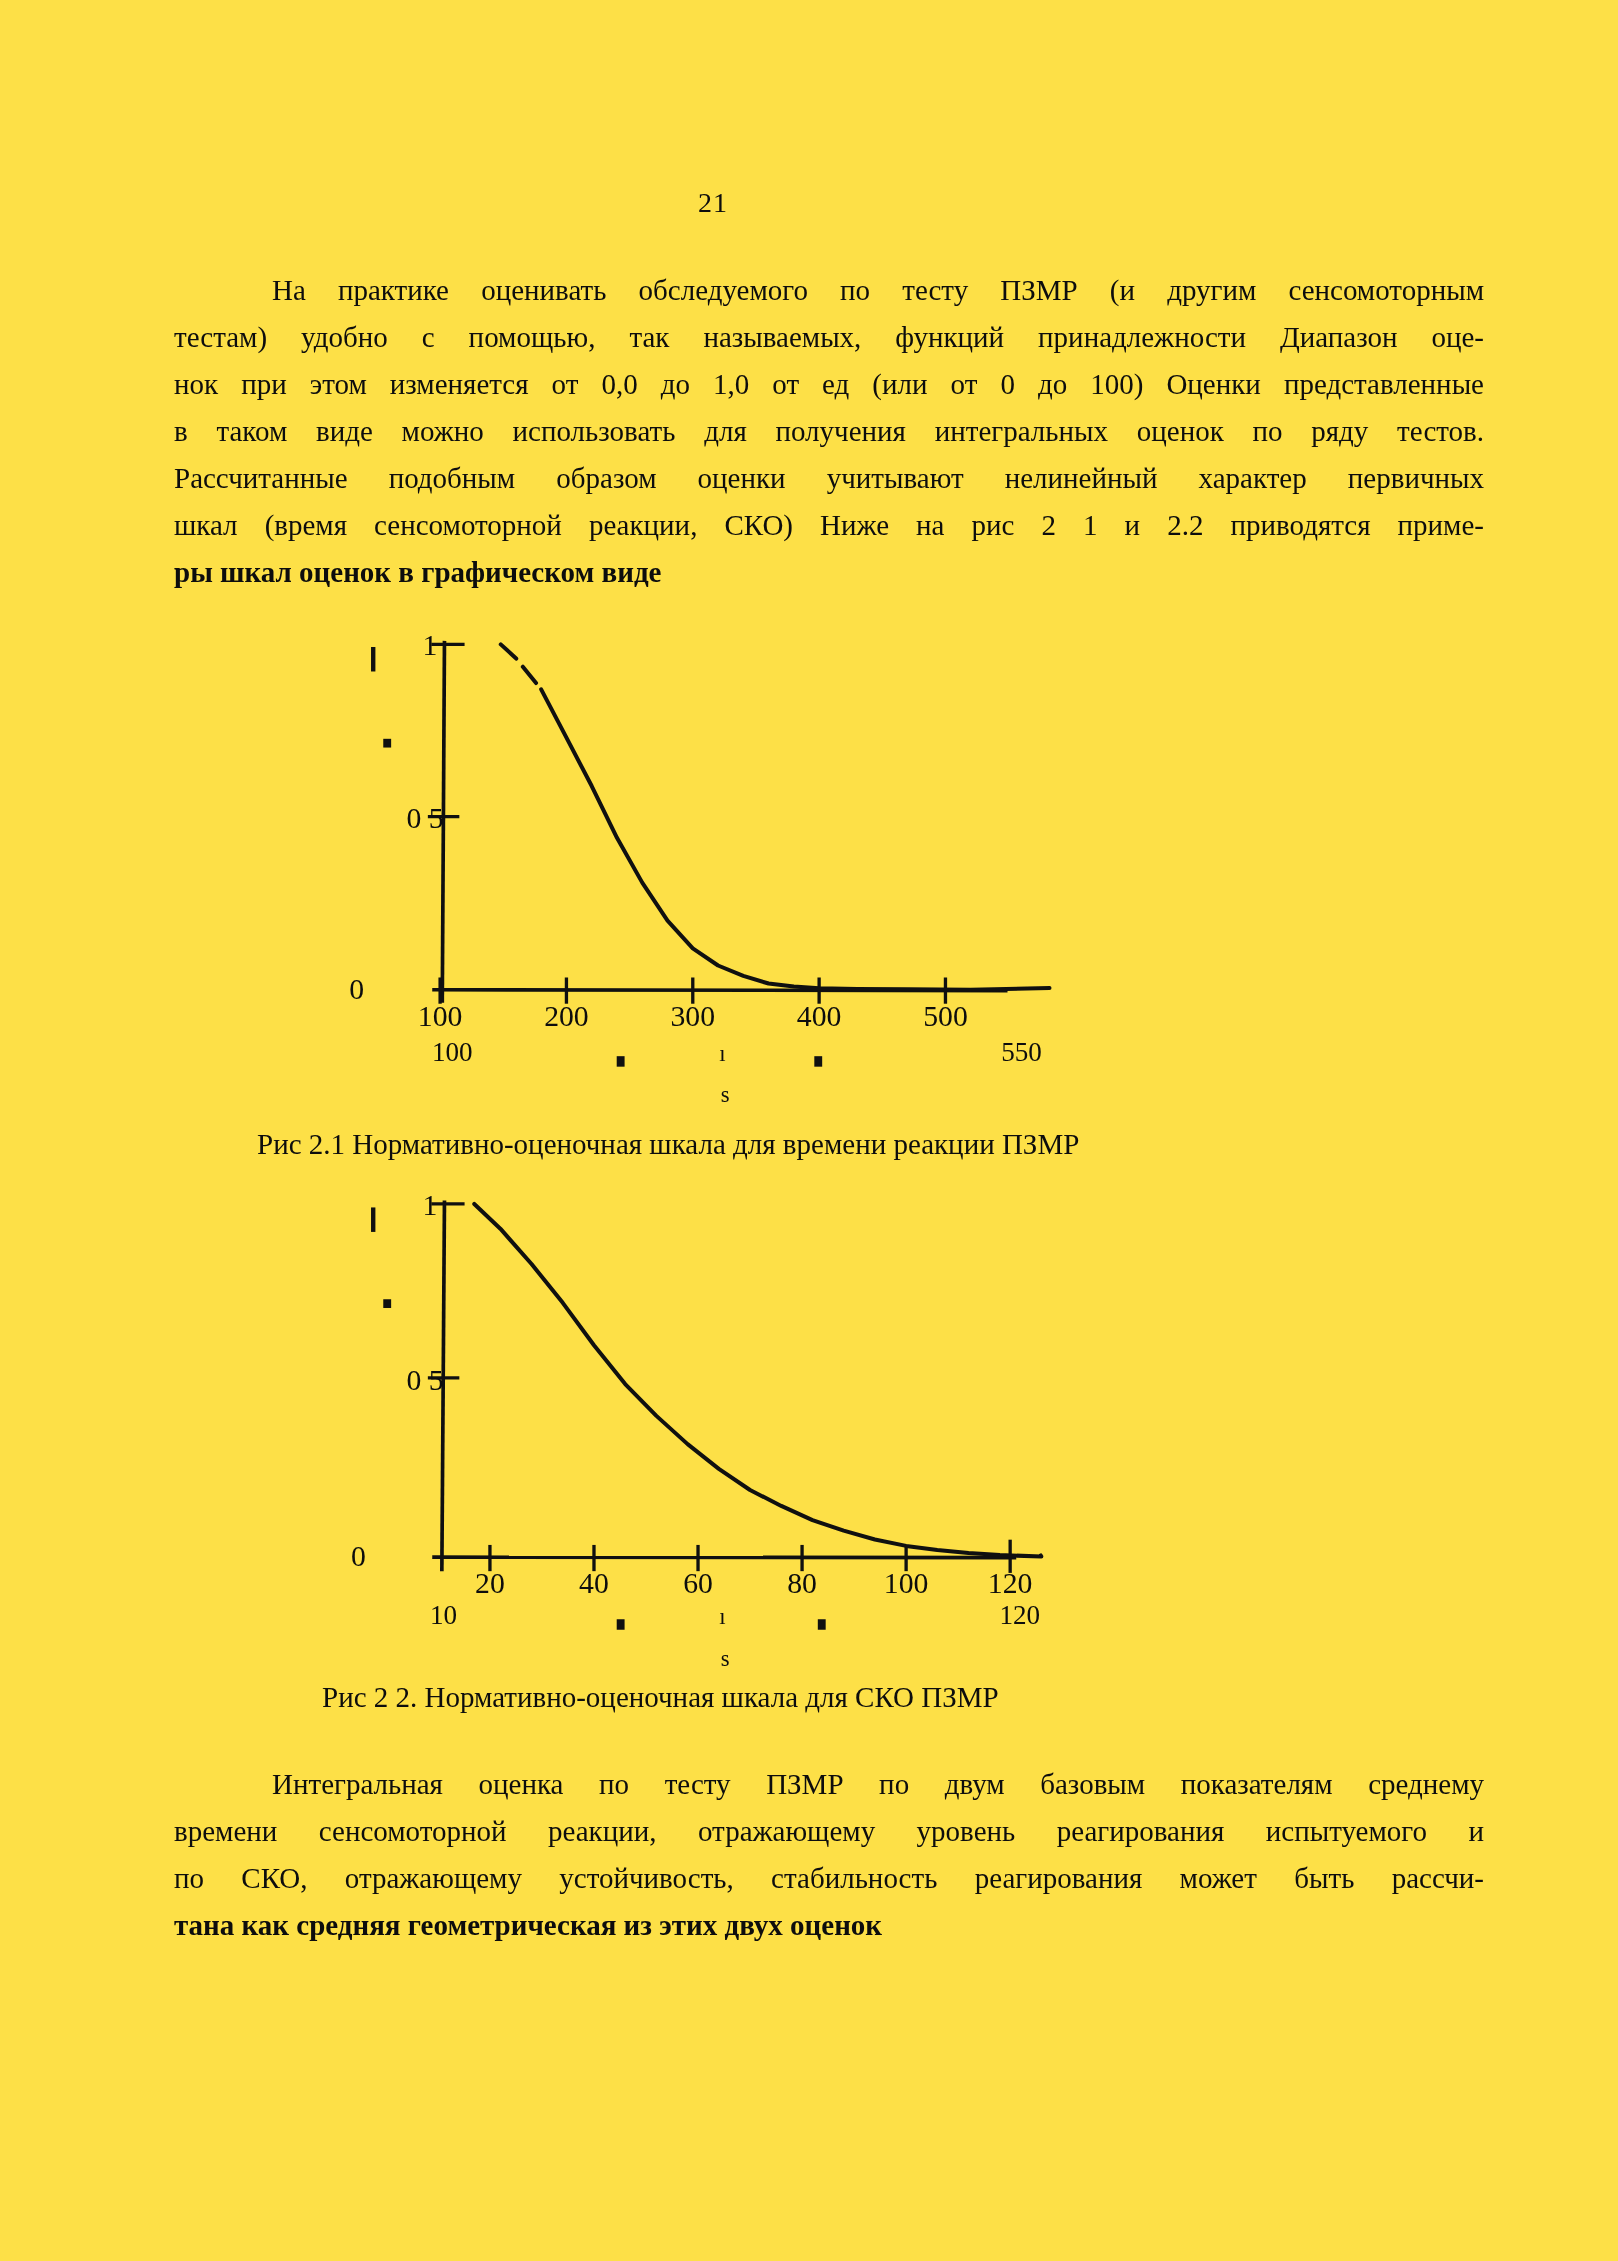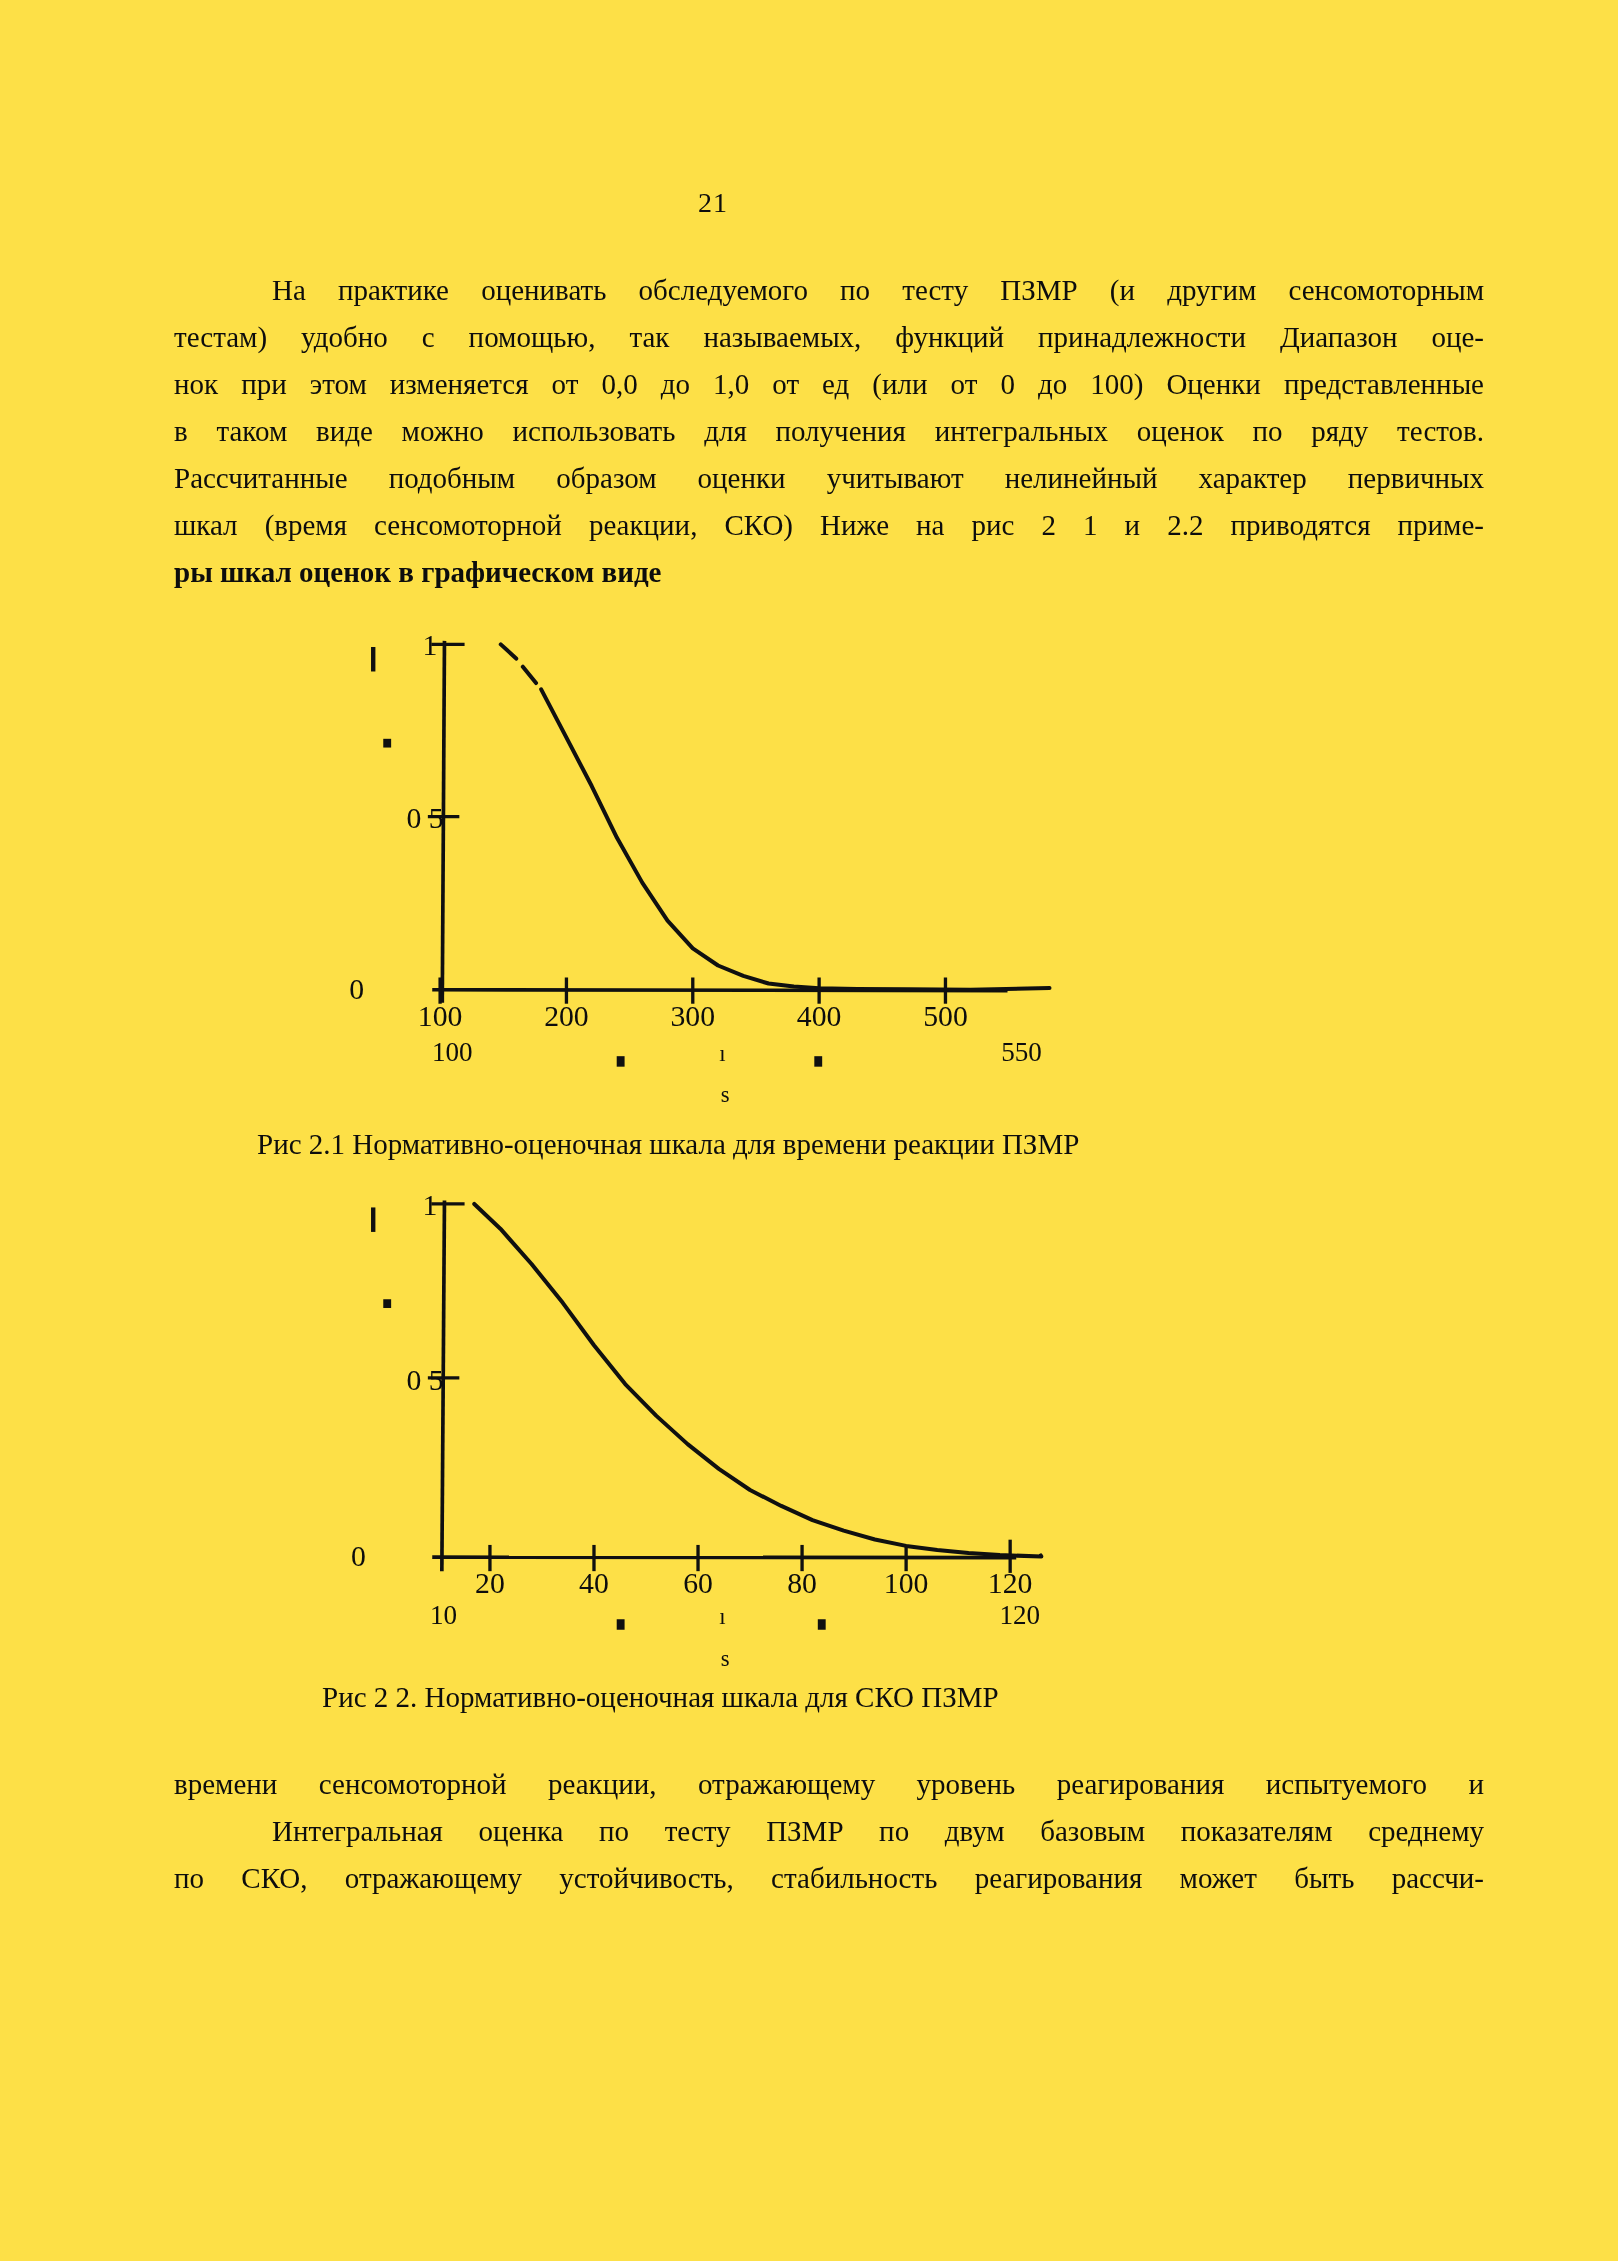--- a/index.html
+++ b/index.html
@@ -128,19 +128,20 @@
         <rect x="424" y="1381" width="5" height="28" class="mark"></rect>
         <rect x="438" y="1486" width="9" height="10" class="mark"></rect>
         <path d="M542.1,1377.0 L571.9,1405.3 L607.6,1445.7 L643.3,1490.1 L679.0,1538.6 L714.7,1583.0 L750.4,1619.4 L786.1,1651.7 L821.8,1680.0 L857.5,1704.2 L893.2,1722.4 L928.9,1738.6 L964.6,1750.7 L1000.3,1760.8 L1036.0,1768.1 L1071.7,1772.9 L1107.4,1776.2 L1143.1,1778.6 L1190.7,1780.2 L1190.0,1779.0" class="curve"></path>
       </g>
   </svg>
 
   <div class="caption caption1">Рис  2.1  Нормативно-оценочная шкала для времени реакции ПЗМР</div>
   <div class="caption caption2">Рис  2 2. Нормативно-оценочная шкала для СКО ПЗМР</div>
 
   <div class="para para2">
+    <div class="line first">Интегральная оценка по тесту ПЗМР по двум базовым показателям  среднему</div>
     <div class="line">времени сенсомоторной реакции, отражающему уровень реагирования испытуемого и</div>
-    <div class="line first">Интегральная оценка по тесту ПЗМР по двум базовым показателям  среднему</div>
     <div class="line">по СКО, отражающему устойчивость, стабильность реагирования может быть рассчи-</div>
+    <div class="line last">тана как средняя геометрическая из этих двух оценок</div>
   </div>
 
 </div>
 
 
 </body></html>

